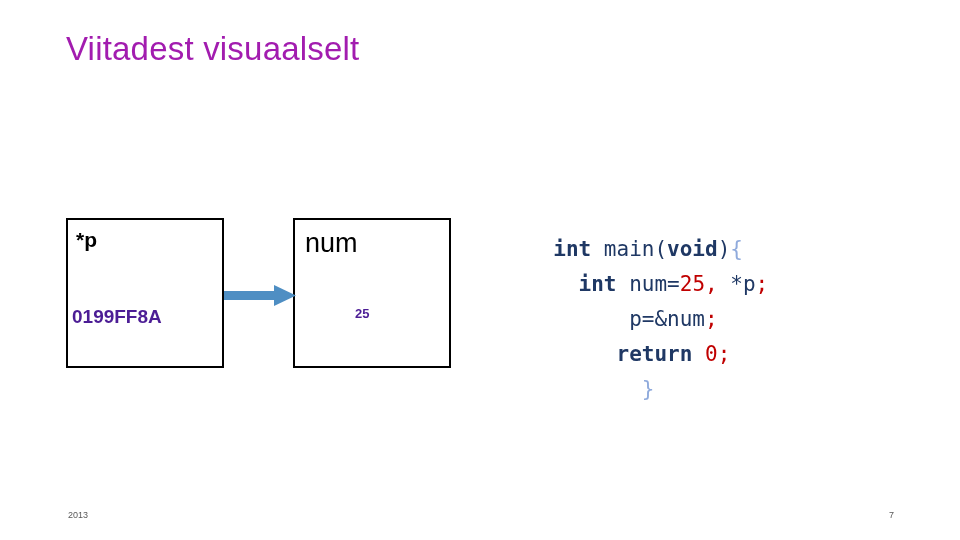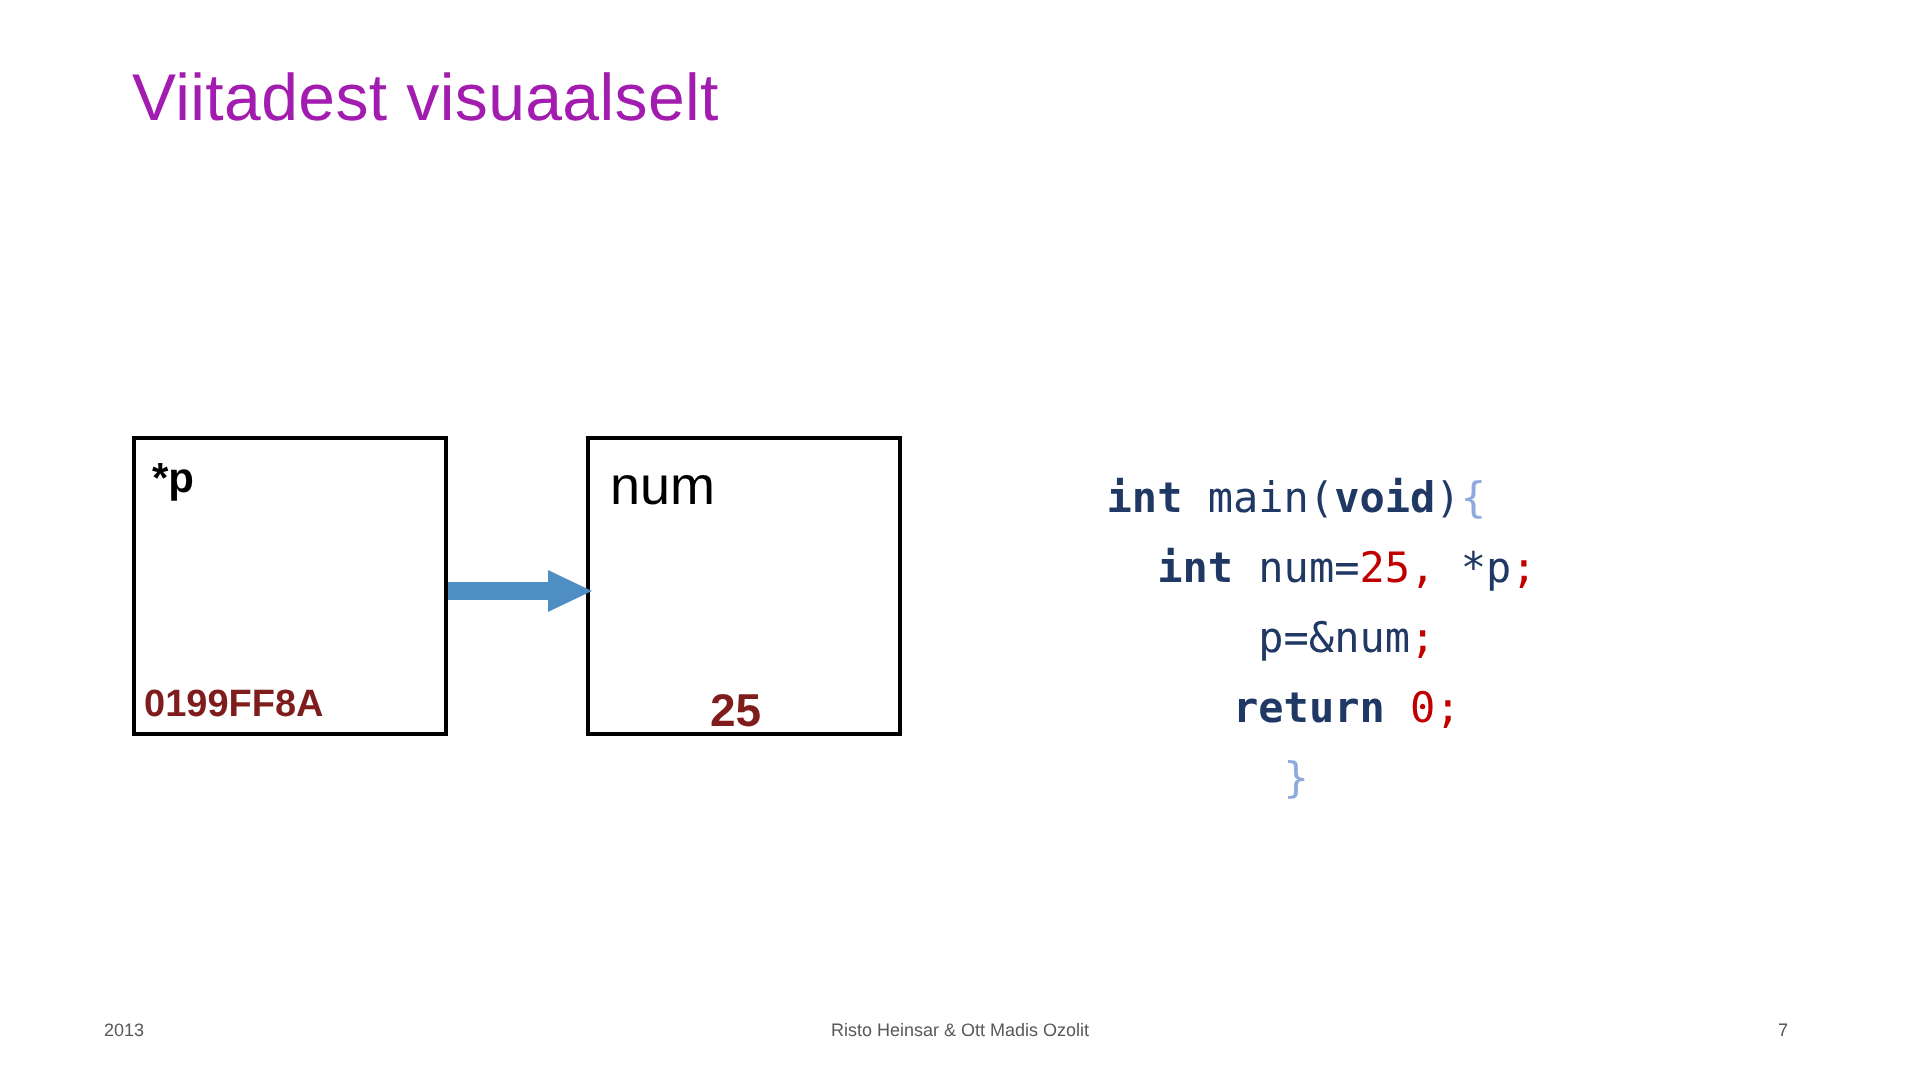--- a/index.html
+++ b/index.html
@@ -55,29 +55,28 @@
 
   .box-label {
     position: absolute;
     font-size: 21px;
     color: #000000;
     white-space: nowrap;
   }
   .box-value {
     position: absolute;
     font-size: 19px;
-    color: #7f1d1d;
+    color: #4c1d95;
     white-space: nowrap;
-    margin-top: 36px;
   }
 
   #pointer-label { left: 76px; top: 228px; font-weight: bold; font-size: 21px; }
   #pointer-value { left: 72px; top: 306px; font-weight: bold; font-size: 19px; }
   #num-label     { left: 305px; top: 228px; font-weight: normal; font-size: 27px; }
-  #num-value     { left: 355px; top: 306px; font-weight: bold; font-size: 23px; }
+  #num-value     { left: 355px; top: 306px; font-weight: bold; font-size: 13px; }
 
   
   .arrow {
     position: absolute;
     left: 224px;
     top: 285px;
     width: 72px;
     height: 22px;
   }
 
@@ -106,21 +105,21 @@
   .punct-red { color: #c00000; }
   .brace { color: #8faadc; }
 
   
   .footer {
     position: absolute;
     font-size: 9px;
     color: #595959;
     font-family: "Liberation Sans", sans-serif;
   }
-  #footer-date { left: 52px; top: 510px; }
+  #footer-date { left: 68px; top: 510px; }
   #footer-center { left: 0; top: 510px; width: 960px; text-align: center; }
   #footer-page { right: 66px; top: 510px; }
 </style>
 </head>
 <body>
 
 <div class="slide">
 
   <div class="slide-title">Viitadest visuaalselt</div>
 
@@ -140,16 +139,15 @@
   </svg>
 
 
   <div class="code" id="code-body"><span class="kw">int</span><span class="plain"> main(</span><span class="kw">void</span><span class="plain">)</span><span class="brace">{</span>
 <span class="plain">    </span><span class="kw">int</span><span class="plain"> num=</span><span class="num-lit">25,</span><span class="plain"> *p</span><span class="punct-red">;</span>
 <span class="plain">    p=&amp;num</span><span class="punct-red">;</span>
 <span class="plain">    </span><span class="kw">return</span><span class="plain"> </span><span class="num-lit">0;</span>
 <span class="brace">}</span></div>
 
   <div class="footer" id="footer-date">2013</div>
-  <div class="footer" id="footer-center">Risto Heinsar &amp; Ott Madis Ozolit</div>
   <div class="footer" id="footer-page">7</div>
 
 </div>
 
 </body></html>

